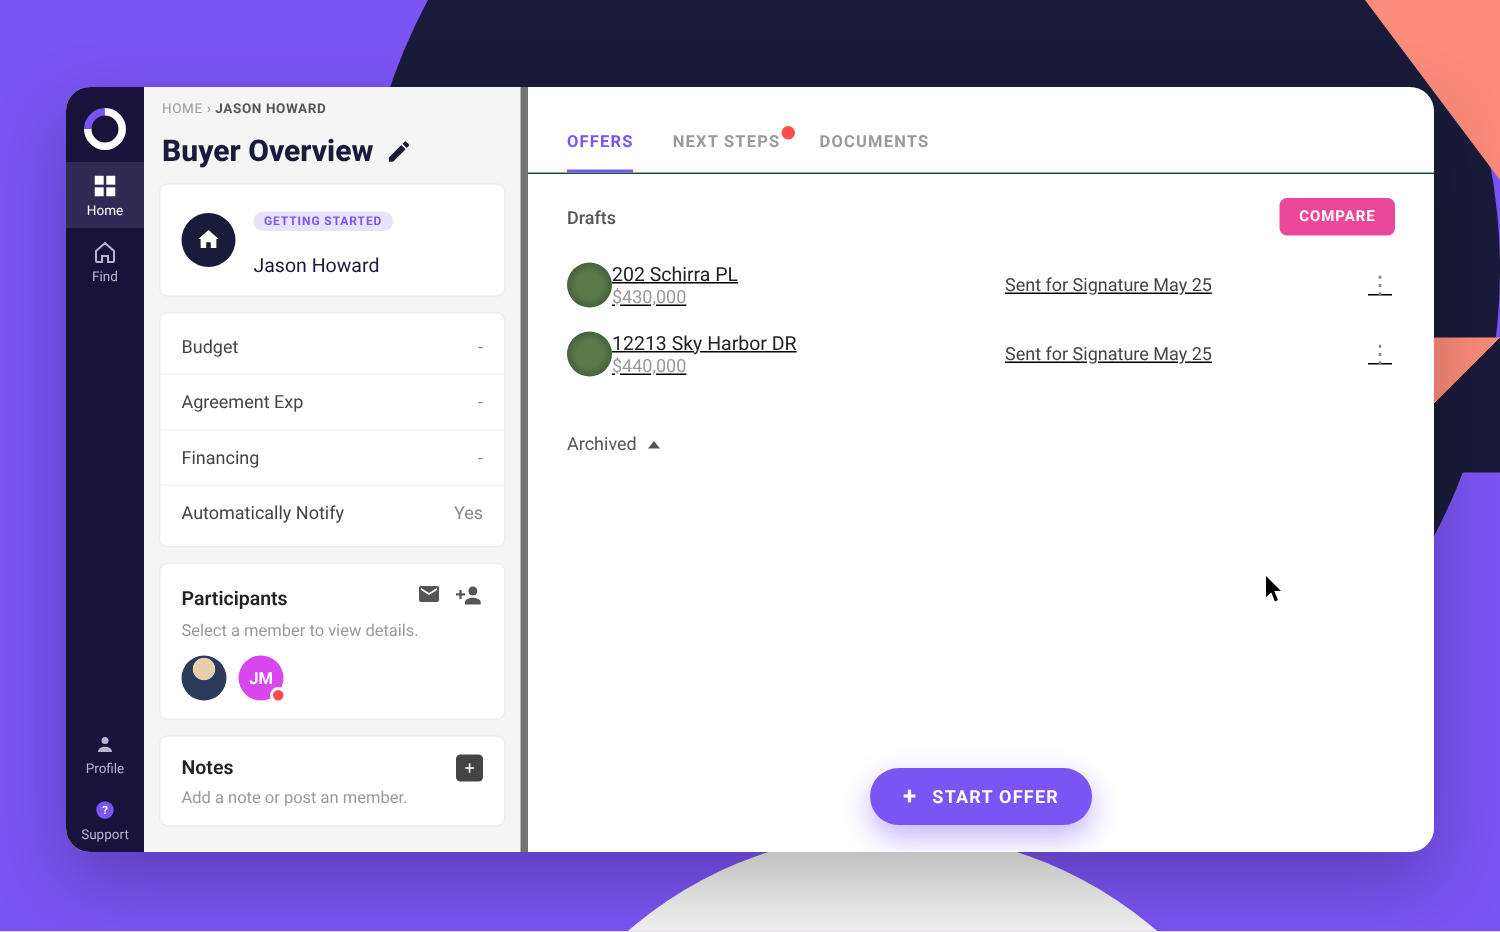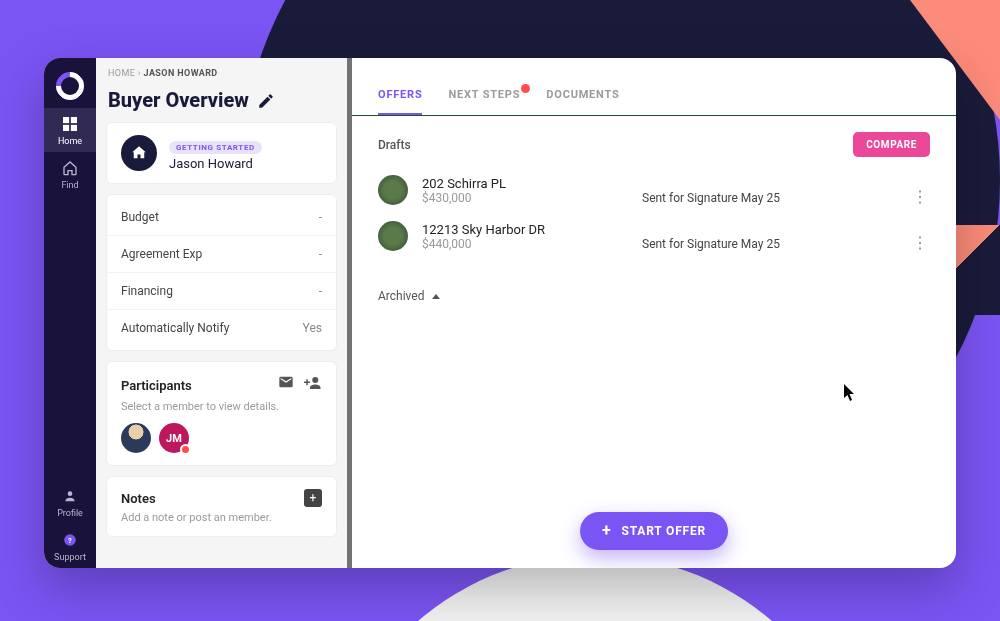--- a/index.html
+++ b/index.html
@@ -139,21 +139,21 @@
   }
   .chip {
     display:inline-block;
     font-size: 8px;
     font-weight: 700;
     letter-spacing: .6px;
     background: #e9e2fb;
     color: #7b54f4;
     padding: 2px 7px;
     border-radius: 9px;
-    margin-bottom: 2px;
+    margin-bottom: 16px;
   }
   .buyer-name { font-size: 13px; color:#1a1b3a; }
 
   .info-card { padding: 4px 0; }
   .info-row {
     display:flex; justify-content:space-between;
     padding: 11px 14px;
     font-size: 12px;
     color:#444;
     border-top: 1px solid #f2f2f2;
@@ -173,21 +173,21 @@
 
   .avatars { display:flex; gap:8px; margin-top:10px; }
   .avatar {
     width: 30px; height:30px; border-radius:50%;
     display:flex; align-items:center; justify-content:center;
     font-size: 11px; font-weight:700; color:#fff;
     position:relative; cursor:pointer;
     background-size: cover; background-position: center;
   }
   .avatar.photo { background: radial-gradient(circle at 50% 30%, #e9cfa9 28%, #2a3a58 30%); }
-  .avatar.jm { background: #be185d; }
+  .avatar.jm { background: #d946ef; }
   .avatar .badge {
     position:absolute; right:-2px; bottom:-2px;
     width:11px; height:11px; border-radius:50%;
     background:#ff4d4d; border:2px solid #fff;
   }
 
   .notes-card .add-icon {
     width:18px; height:18px; border-radius:3px;
     background:#444; color:#fff;
     display:flex; align-items:center; justify-content:center;
@@ -234,22 +234,23 @@
     margin-bottom: 10px;
   }
   .pane-head h4 { font-size:12px; color:#555; font-weight:500; }
   .btn-compare {
     background:#ec4899; color:#fff;
     font-size:10px; font-weight:700; letter-spacing:.6px;
     padding: 7px 13px; border-radius:5px; border:none; cursor:pointer;
   }
 
   .offer-row {
-    display:flex; align-items:flex-end; gap:14px;
+    display:flex; align-items:center; 
     padding: 8px 0;
+    text-decoration: underline;
   }
   .offer-thumb {
     width:30px; height:30px; border-radius:50%;
     background: radial-gradient(circle, #5b7a4a 40%, #2e4a30 100%);
     flex-shrink:0;
   }
   .offer-info .addr { font-size:13px; color:#222; }
   .offer-info .price { font-size:12px; color:#9a9a9a; }
   .offer-spacer { flex:1; }
   .status { font-size:12px; color:#444; }

